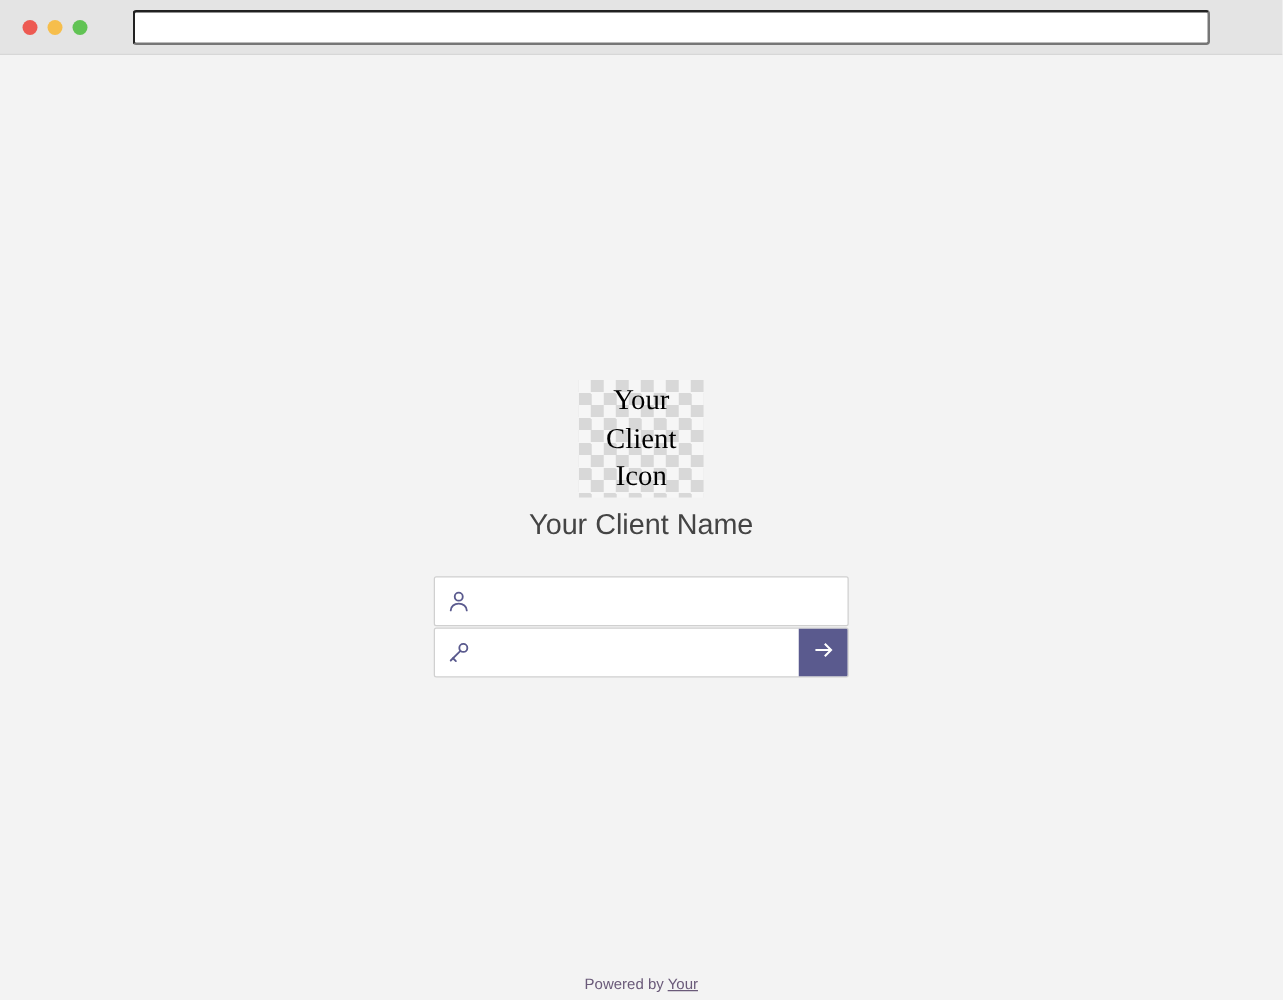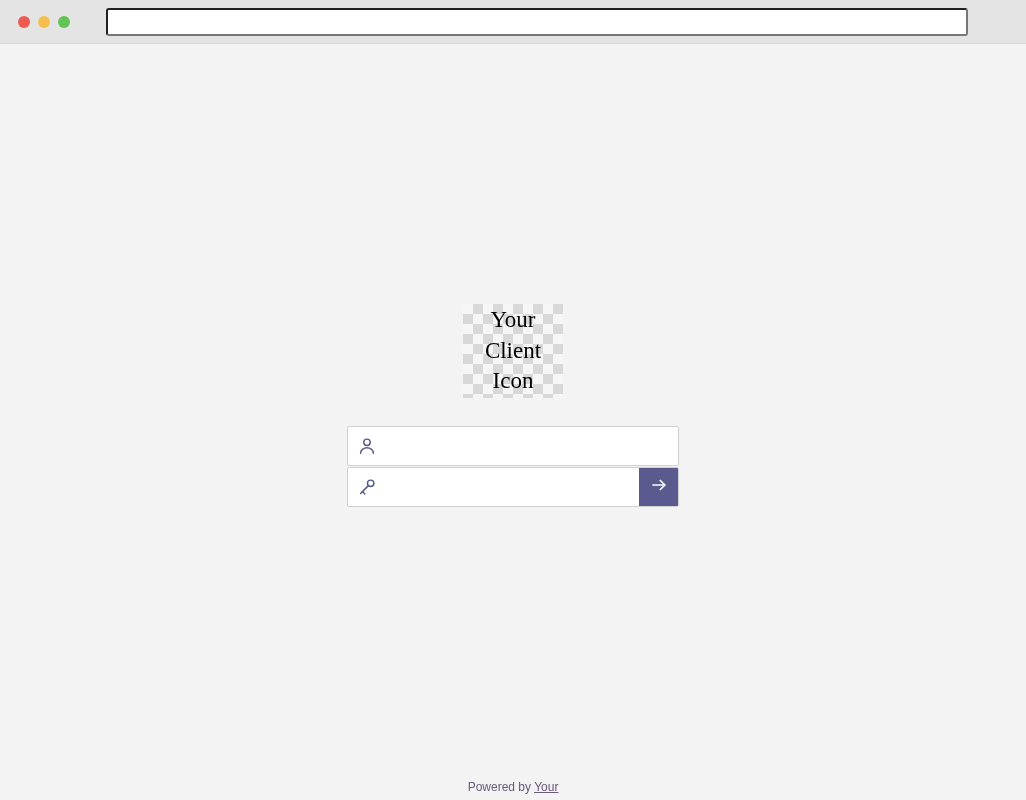--- a/index.html
+++ b/index.html
@@ -163,20 +163,21 @@
 <div class="viewport">
 
   <div class="login">
 
     <div class="client-icon">
       <div class="client-icon-text">Your
 Client
 Icon</div>
     </div>
 
+    <div class="client-name">Your Client Name</div>
 
     <div class="form">
 
       <div class="field">
         <span class="field-icon">
           <svg viewBox="0 0 24 24" fill="none" stroke-width="1.6" stroke-linecap="round" stroke-linejoin="round">
             <circle cx="12" cy="8" r="3.5"></circle>
             <path d="M5 20c0-3.6 3.2-6 7-6s7 2.4 7 6"></path>
           </svg>
         </span>

